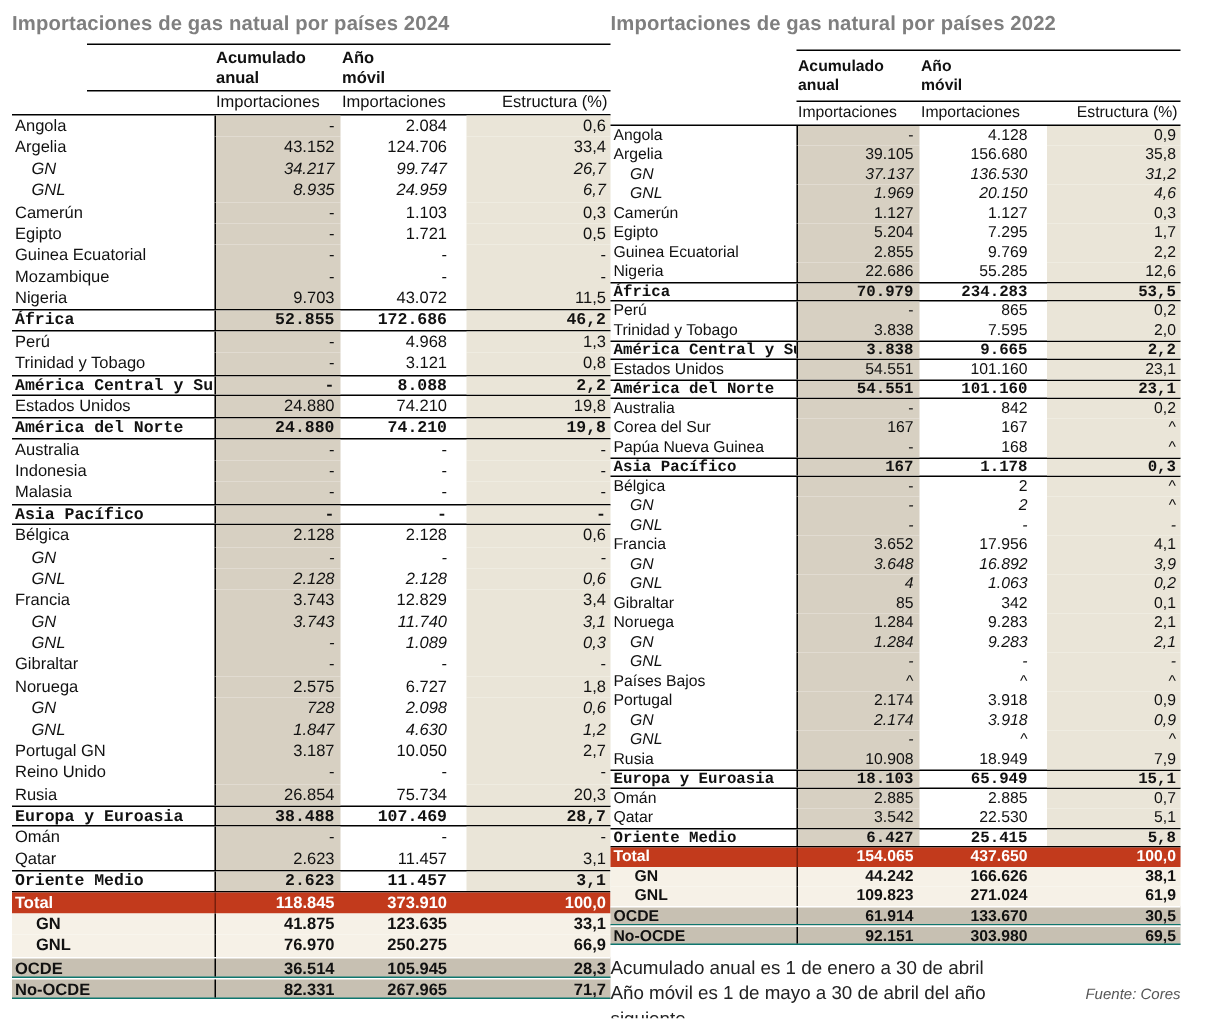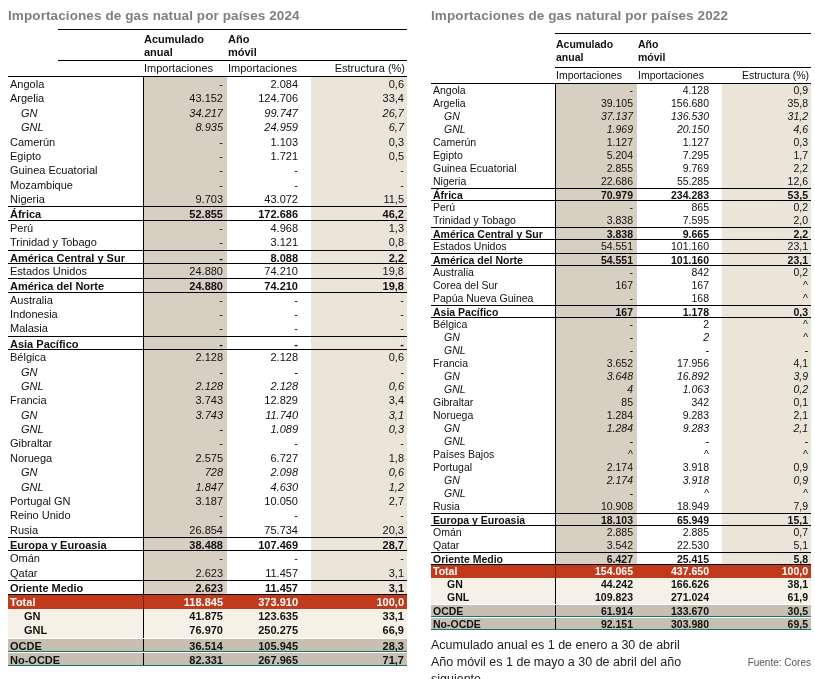--- a/index.html
+++ b/index.html
@@ -1,18 +1,18 @@
 <!DOCTYPE html>
 <html style="--red: #C23A1C; --tan: #D7D0C2; --beige: #EAE5D8; --cream: #F6F1E7; --graytan: #C7C0B2; --titlegray: #7F7F7F;"><head>
 <meta charset="utf-8">
 <style>
   html,body{margin:0;padding:0;background:#fff;}
   body{font-family:"Liberation Sans",sans-serif;color:#111;}
   .page{position:relative;width:815px;height:679px;background:#fff;box-sizing:border-box;
-        display:flex;gap:24px;padding:6px 4px 0 8px;overflow:hidden;}
+        display:flex;padding:6px 4px 0 8px;overflow:hidden;}
   .panel{flex:0 0 auto;}
   .panel-left {width:399px;--cols:135px 84px 84px 96px;--rowh:14.38px;--off:50px;--fs:11px;}
   .panel-right{width:380px;--cols:124px 82px 85px 89px;--rowh:13px;--off:124px;--fs:10.5px;}
   .title{font-size:13.5px;font-weight:bold;color:var(--titlegray,#7f7f7f);margin:2px 0 6px 0;letter-spacing:.1px;}
   .panel-right .title{margin-bottom:10px;}
   .rule{border-top:1px solid #000;margin-left:var(--off);height:0;}
   .grid{display:grid;grid-template-columns:var(--cols);font-size:var(--fs);}
   .ghead{font-weight:bold;line-height:12.5px;padding:3px 0 2px 0;}
   .panel-right .ghead{line-height:13px;padding:4px 0 3px 0;}
   .gh-label{white-space:pre-line;padding-left:1px;}
@@ -21,32 +21,32 @@
   .sh-movil{padding-left:1px;}
   .sh-estr{text-align:right;padding-right:2px;}
   .row{height:var(--rowh);line-height:var(--rowh);box-sizing:border-box;}
   .cell{overflow:hidden;}
   .c-label{padding-left:2px;white-space:nowrap;}
   .c-acum{background:var(--tan,#D7D0C2);border-left:1px solid #000;text-align:right;padding-right:4px;}
   .c-movil{text-align:right;padding-right:13px;}
   .c-estr{background:var(--beige,#EAE5D8);text-align:right;padding-right:3px;}
   .r-sub{font-style:italic;}
   .r-sub .c-label{padding-left:13px;}
-  .r-section{font-weight:bold;border-top:1px solid #000;border-bottom:1px solid #000;}
+  .r-section{font-weight:bold;border-top:1px solid #000;border-bottom:1px solid #000;font-family:Liberation Mono, monospace;}
   .r-total{background:var(--red,#C23A1C);color:#fff;font-weight:bold;}
   .r-total .c-acum{background:transparent;border-left-color:rgba(60,10,0,.55);}
   .r-total .c-estr{background:transparent;text-align:right;}
   .r-totalsub{background:var(--cream,#F6F1E7);font-weight:bold;}
   .r-totalsub .c-acum,.r-totalsub .c-estr{background:transparent;}
   .r-totalsub .c-label{padding-left:16px;}
   .r-ocde{background:var(--graytan,#C7C0B2);font-weight:bold;border-top:1px solid #fff;border-bottom:1px solid #0f766e;}
   .r-ocde .c-acum,.r-ocde .c-estr{background:transparent;}
   .footnotes{margin-top:7px;font-size:12.5px;color:#222;line-height:17px;}
   .foot-row{display:flex;align-items:baseline;}
-  .source{font-size:10px;color:#555;margin-left:14px;white-space:nowrap;}
+  .source{font-size:10px;color:#555;margin-left:14px;white-space:nowrap;font-style:italic;}
 </style>
 </head>
 <body>
 
 <div class="page">
 
   <section class="panel panel-left">
     <div class="title">Importaciones de gas natual por países 2024</div>
     <div>
         <div class="rule"></div>

